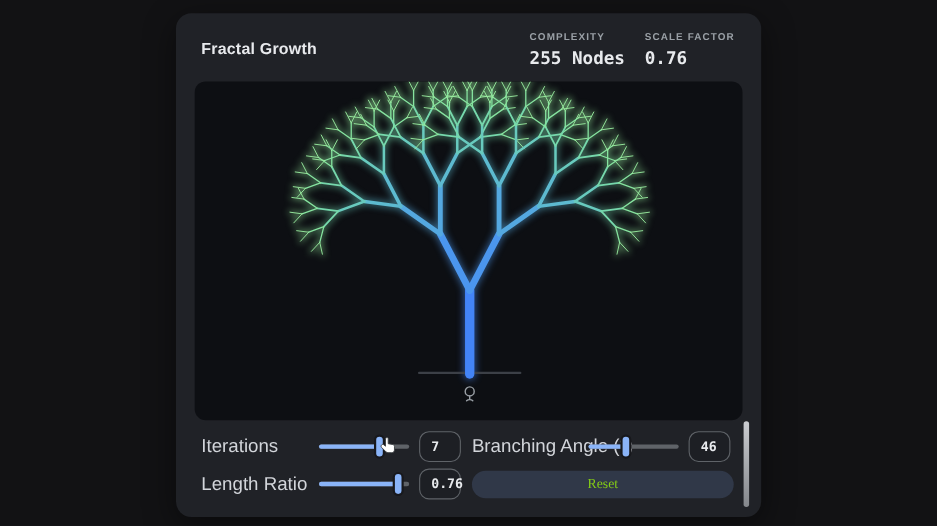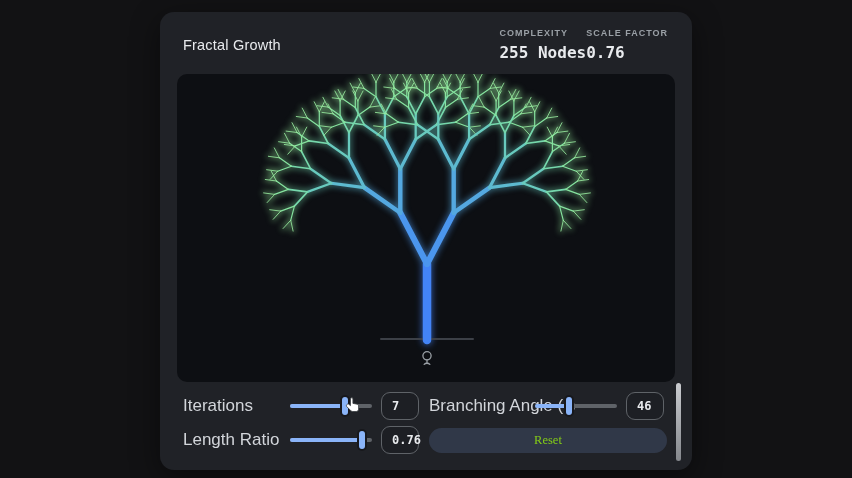--- a/index.html
+++ b/index.html
@@ -15,22 +15,22 @@
     background:#202227;
     border-radius:14px;
     box-shadow:0 8px 30px rgba(0,0,0,.45);
   }
   
   .header {
     height:62px;
     display:flex; align-items:center; justify-content:space-between;
     padding:4px 24px 0 23px;
   }
-  .title { font-size:14.5px; font-weight:400; color:#e8eaed; letter-spacing:.2px; }
-  .stats { display:flex; }
+  .title { font-size:14.5px; font-weight:700; color:#e8eaed; letter-spacing:.2px; }
+  .stats { display:flex; gap:18px; }
   .stat { display:flex; flex-direction:column; }
   .stat-label {
     font-size:9px; font-weight:600; color:#9aa0a6;
     letter-spacing:1px; text-transform:uppercase; margin-bottom:5px;
     white-space:nowrap;
   }
   .stat-value {
     font-family:"DejaVu Sans Mono", monospace;
     font-size:16px; font-weight:bold; color:#e8eaed; white-space:nowrap;
   }

